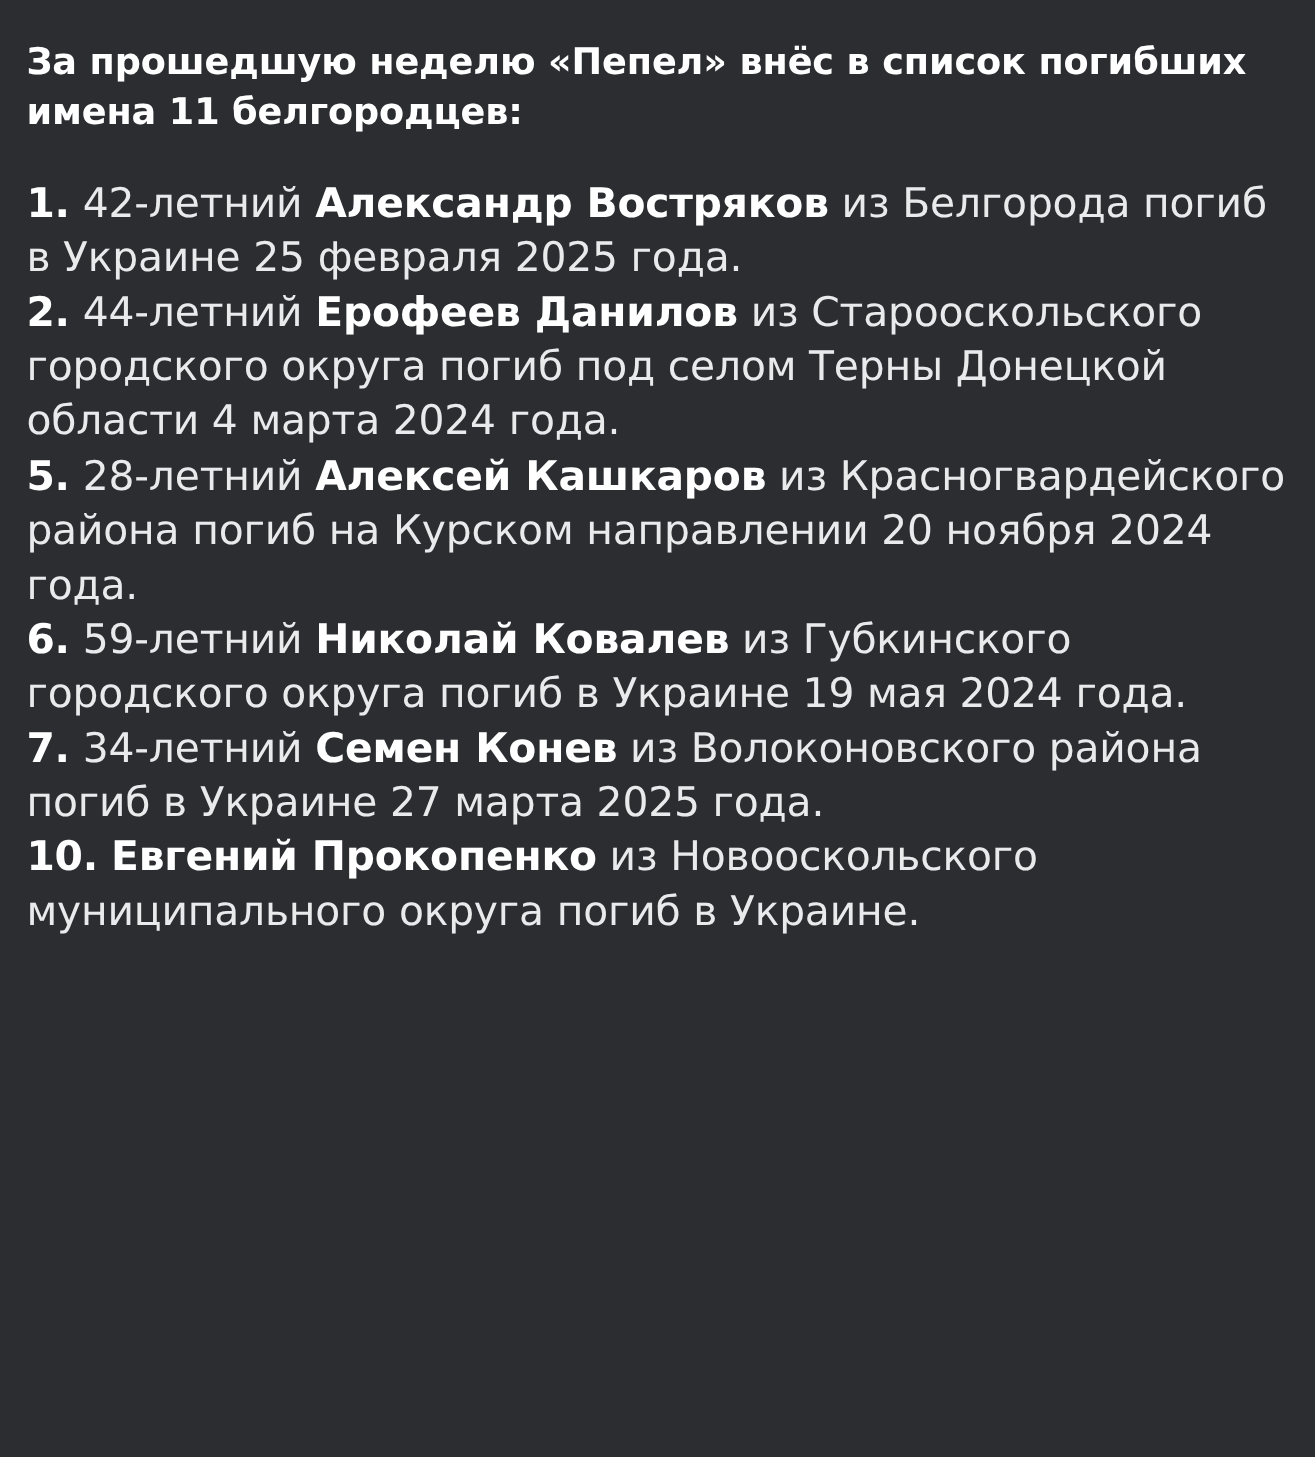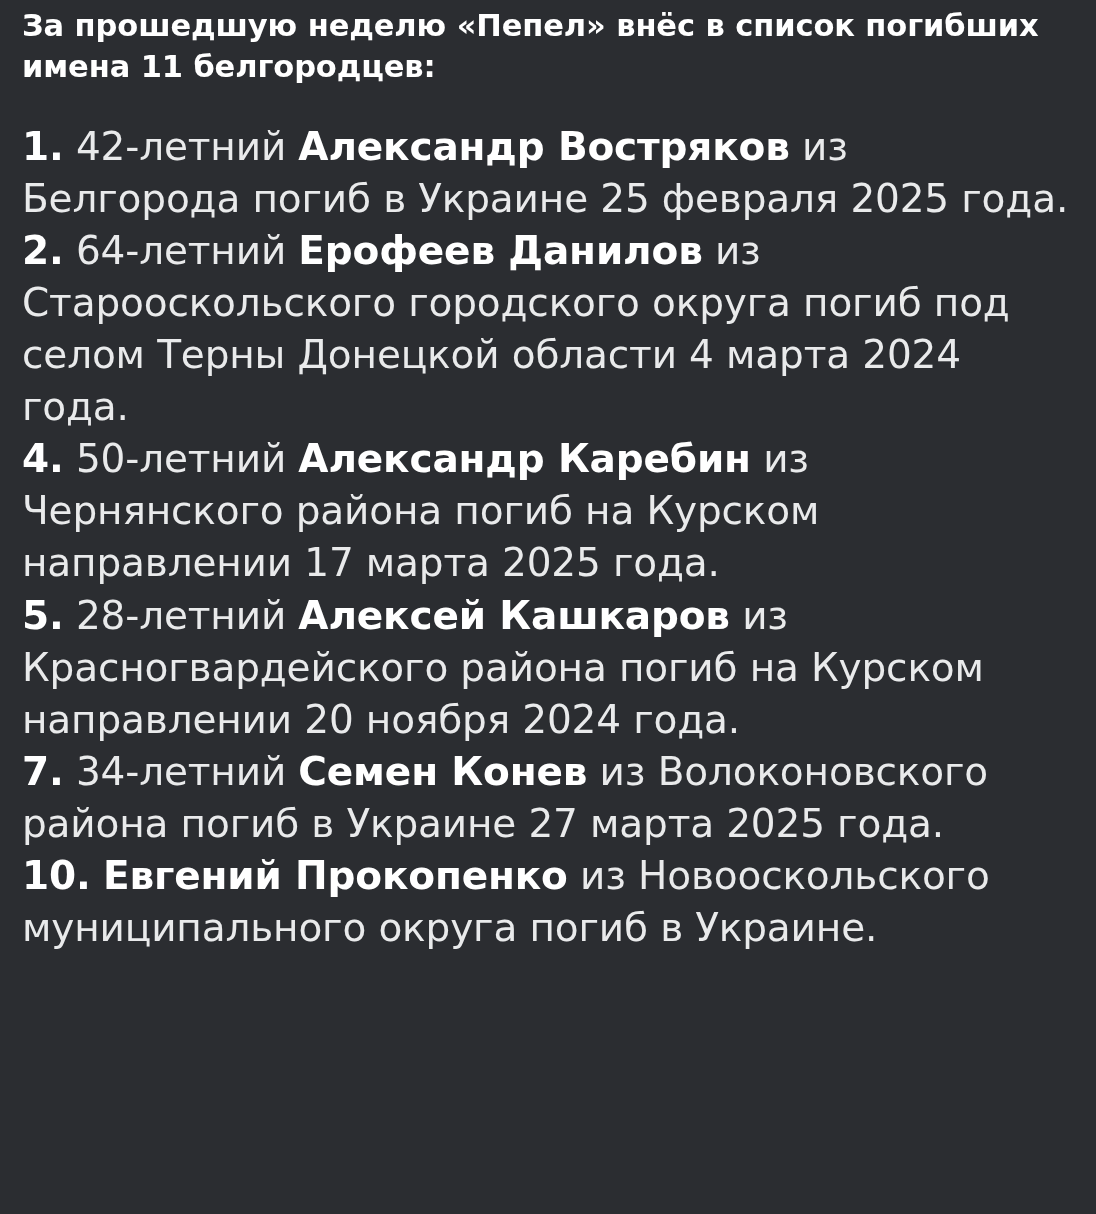--- a/index.html
+++ b/index.html
@@ -11,35 +11,35 @@
     height: 1214px;
     background: #2b2d31;
     color: #e8e9ea;
     font-family: "DejaVu Sans", sans-serif;
     overflow: hidden;
   }
   .post {
     box-sizing: border-box;
     width: 1096px;
     height: 915px;
-    padding: 5px 22px 0 22px;
+    padding: 32px 22px 0 22px;
   }
   .post-title {
     font-size: 30.5px;
     font-weight: bold;
     line-height: 1.36;
     letter-spacing: -0.1px;
     margin: 0 0 0 0;
     color: #ffffff;
   }
   .spacer {
     height: 33px;
   }
   .entries {
-    font-size: 39px;
+    font-size: 34px;
     line-height: 1.335;
     letter-spacing: -0.15px;
     color: #e9eaeb;
   }
   .entry {
     margin: 0;
     padding: 0;
   }
   .entry b {
     font-weight: bold;
@@ -51,19 +51,19 @@
   }
 </style>
 </head>
 <body>
 
 <div class="post">
   <h1 class="post-title">За прошедшую неделю «Пепел» внёс в список погибших имена 11 белгородцев:</h1>
   <div class="spacer"></div>
   <div class="entries">
       <p class="entry"><span class="num">1.</span><span> 42-летний </span><b>Александр Востряков</b><span> из Белгорода погиб в Украине 25 февраля 2025 года.</span></p>
-      <p class="entry"><span class="num">2.</span><span> 64-летний </span><b>Ерофеев Данилов</b><span> из Старооскольского городского округа погиб под селом Терны Донецкой области 4 марта 2024 года.</span></p>
-      <p class="entry"><span class="num">4.</span><span> 50-летний </span><b>Александр Каребин</b><span> из Чернянского района погиб на Курском направлении 17 марта 2025 года.</span></p>
+      <p class="entry"><span class="num">2.</span><span> 44-летний </span><b>Ерофеев Данилов</b><span> из Старооскольского городского округа погиб под селом Терны Донецкой области 4 марта 2024 года.</span></p>
       <p class="entry"><span class="num">5.</span><span> 28-летний </span><b>Алексей Кашкаров</b><span> из Красногвардейского района погиб на Курском направлении 20 ноября 2024 года.</span></p>
+      <p class="entry"><span class="num">6.</span><span> 59-летний </span><b>Николай Ковалев</b><span> из Губкинского городского округа погиб в Украине 19 мая 2024 года.</span></p>
       <p class="entry"><span class="num">7.</span><span> 34-летний </span><b>Семен Конев</b><span> из Волоконовского района погиб в Украине 27 марта 2025 года.</span></p>
       <p class="entry"><span class="num">10.</span><span> </span><b>Евгений Прокопенко</b><span> из Новооскольского муниципального округа погиб в Украине.</span></p>
     </div>
 </div>
 
 </body></html>

